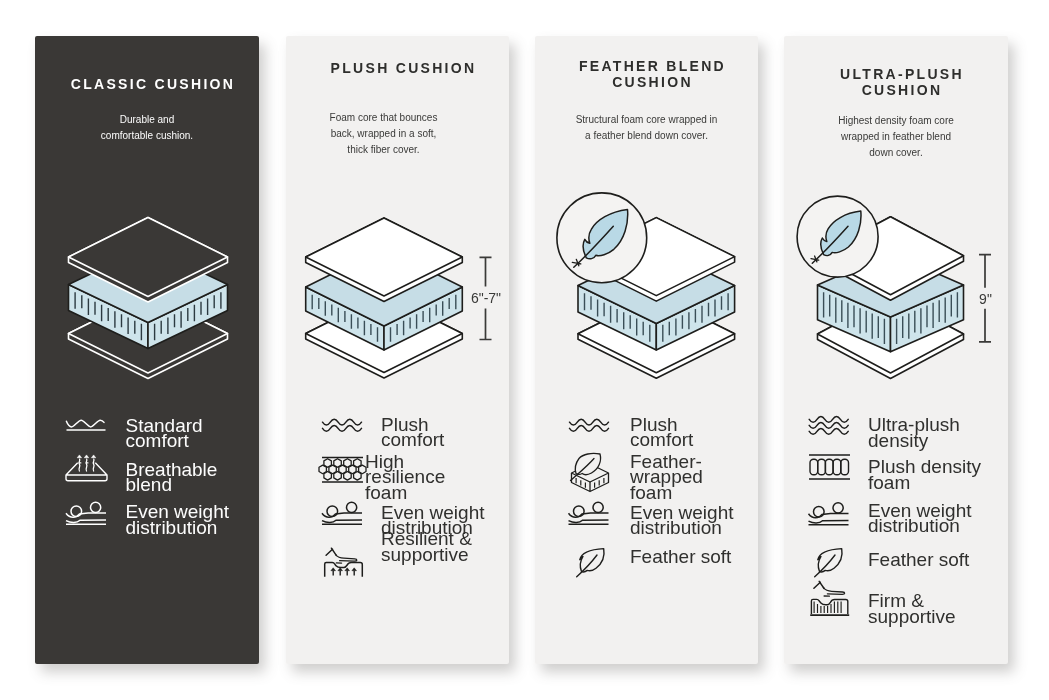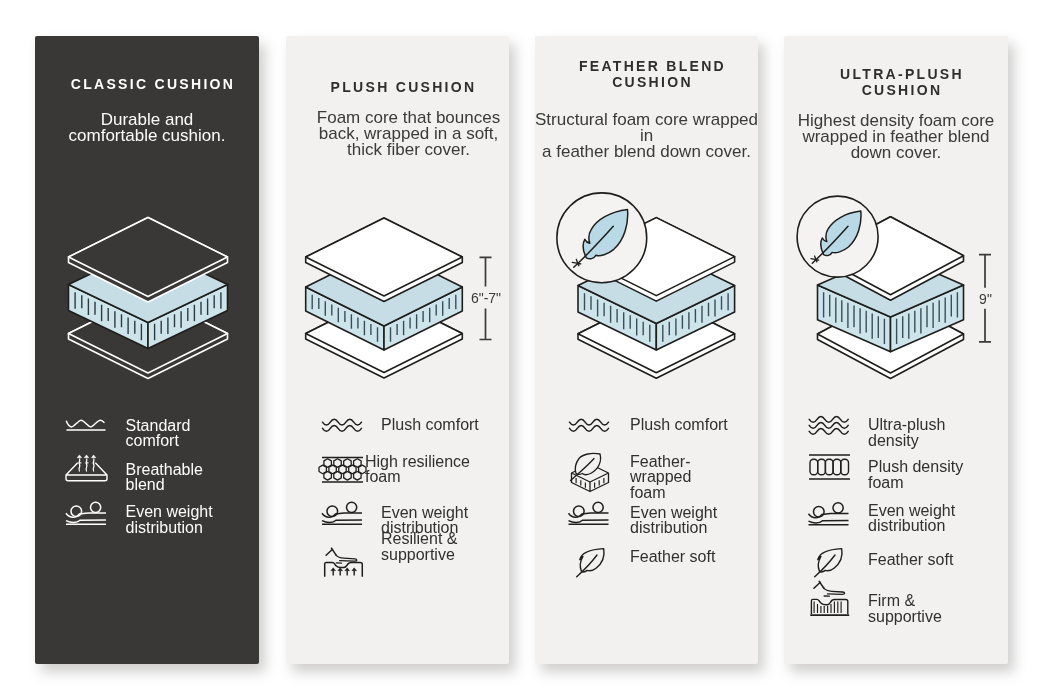--- a/index.html
+++ b/index.html
@@ -1,20 +1,20 @@
 <!DOCTYPE html>
 <html><head><meta charset="utf-8"><style>
 *{margin:0;padding:0;box-sizing:border-box}
 html,body{width:1049px;height:700px;background:#fff;overflow:hidden;font-family:"Liberation Sans",sans-serif}
 .card{position:absolute;top:36px;height:628px;background:#f2f1f0;border-radius:2px;box-shadow:6px 8px 13px rgba(95,92,90,.3)}
 .card.dark{background:#3a3836}
 .ill{position:absolute;top:36px}
 .title{position:absolute;font-size:14px;font-weight:bold;letter-spacing:2.3px;padding-left:12px;text-align:center;color:#2e2e2c;line-height:15.5px}
-.desc{position:absolute;font-size:17px;text-align:center;color:#3a3a38;line-height:16.1px}
-.lab{position:absolute;font-size:16px;color:#30302e;line-height:15.6px}
+.desc{position:absolute;font-size:10px;text-align:center;color:#3a3a38;line-height:16.1px}
+.lab{position:absolute;font-size:19px;color:#30302e;line-height:15.6px}
 .wt{color:#fff}
 .desc.wt{color:#fdfdfd}
 .lab.wt{color:#fdfdfd}
 </style></head>
 <body>
 <div class="card dark" style="left:35px;width:224px"></div>
 <svg class="ill" style="left:35px" width="224" height="628" viewBox="35 36 224 628">
     <path d="M 148.0,294.0 L 227.5,333.5 L 227.5,339.0 L 148.0,378.5 L 68.5,339.0 L 68.5,333.5 Z" fill="#3a3836" stroke="#ffffff" stroke-width="1.6" stroke-linejoin="round"></path>
     <path d="M 148.0,294.0 L 227.5,333.5 L 148.0,373.0 L 68.5,333.5 Z" fill="#3a3836" stroke="#ffffff" stroke-width="1.6" stroke-linejoin="round"></path>
     <path d="M 68.5,284.5 L 148.0,322.5 L 148.0,348.5 L 68.5,310.5 Z" fill="#cee4eb" stroke="#1e1e1c" stroke-width="1.6" stroke-linejoin="round"></path>
@@ -83,22 +83,22 @@
     <path d="M 324.7,576.8 L 324.7,564.0 Q 324.7,562.4 326.3,562.4 L 332.3,562.4 C 334.6,562.4 334.3,563.9 336.29999999999995,566.0 C 337.5,567.3 338.9,567.5 340.9,567.5999999999999 L 343.8,567.5999999999999 C 346.40000000000003,567.5999999999999 346.90000000000003,564.3 348.9,563.1 Q 349.9,562.5 351.2,562.5 L 360.3,562.5 Q 362.3,562.5 362.3,564.4 L 362.3,576.8" stroke="#1e1e1c" stroke-width="1.5" fill="none" stroke-linejoin="round"></path>
     <path d="M 333.2,575.4 L 333.2,570.7" stroke="#1e1e1c" stroke-width="1.4" fill="none"></path>
     <path d="M 330.9,570.7 L 333.2,567.8 L 335.5,570.7 Z" fill="#1e1e1c" stroke="#1e1e1c" stroke-width="0.5"></path>
     <path d="M 340.2,575.4 L 340.2,570.7" stroke="#1e1e1c" stroke-width="1.4" fill="none"></path>
     <path d="M 337.9,570.7 L 340.2,567.8 L 342.5,570.7 Z" fill="#1e1e1c" stroke="#1e1e1c" stroke-width="0.5"></path>
     <path d="M 347.2,575.4 L 347.2,570.7" stroke="#1e1e1c" stroke-width="1.4" fill="none"></path>
     <path d="M 344.9,570.7 L 347.2,567.8 L 349.5,570.7 Z" fill="#1e1e1c" stroke="#1e1e1c" stroke-width="0.5"></path>
     <path d="M 354.2,575.4 L 354.2,570.7" stroke="#1e1e1c" stroke-width="1.4" fill="none"></path>
     <path d="M 351.9,570.7 L 354.2,567.8 L 356.5,570.7 Z" fill="#1e1e1c" stroke="#1e1e1c" stroke-width="0.5"></path>
   </svg>
-<div class="title" style="left:286px;top:80px;width:223px">PLUSH CUSHION</div>
-<div class="desc" style="left:297px;top:110px;width:223px">Foam core that bounces<br>back, wrapped in a soft,<br>thick fiber cover.</div>
+<div class="title" style="left:286px;top:61px;width:223px">PLUSH CUSHION</div>
+<div class="desc" style="left:272px;top:110px;width:223px">Foam core that bounces<br>back, wrapped in a soft,<br>thick fiber cover.</div>
 <div class="lab" style="left:381px;top:416.6px;width:115px">Plush comfort</div>
 <div class="lab" style="left:365px;top:453.8px;width:115px">High resilience<br>foam</div>
 <div class="lab" style="left:381px;top:504.7px;width:115px">Even weight<br>distribution</div>
 <div class="lab" style="left:381px;top:531px;width:115px">Resilient &amp;<br>supportive</div>
 <div class="card" style="left:535px;width:223px"></div>
 <svg class="ill" style="left:535px" width="223" height="628" viewBox="535 36 223 628">
     <path d="M 656.3,294.8 L 734.6,333.8 L 734.6,339.3 L 656.3,378.3 L 578.0,339.3 L 578.0,333.8 Z" fill="#ffffff" stroke="#1e1e1c" stroke-width="1.6" stroke-linejoin="round"></path>
     <path d="M 656.3,294.8 L 734.6,333.8 L 656.3,372.8 L 578.0,333.8 Z" fill="#ffffff" stroke="#1e1e1c" stroke-width="1.6" stroke-linejoin="round"></path>
     <path d="M 578.0,285.5 L 656.3,323.5 L 656.3,350.0 L 578.0,312.0 Z" fill="#cee4eb" stroke="#1e1e1c" stroke-width="1.6" stroke-linejoin="round"></path>
     <path d="M 734.6,285.5 L 656.3,323.5 L 656.3,350.0 L 734.6,312.0 Z" fill="#cee4eb" stroke="#1e1e1c" stroke-width="1.6" stroke-linejoin="round"></path>

